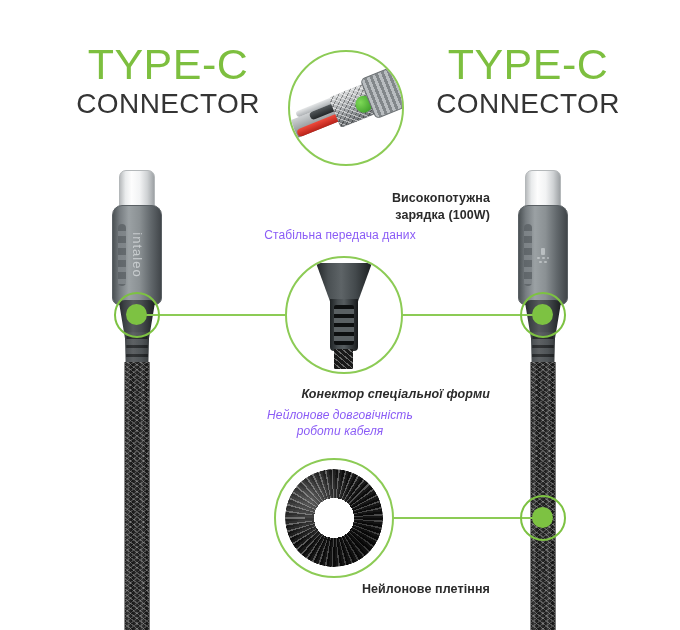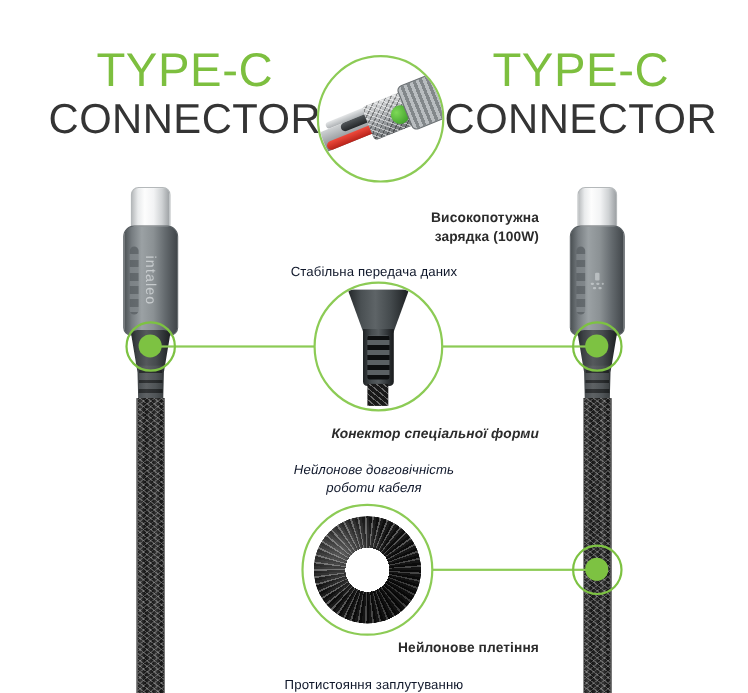--- a/index.html
+++ b/index.html
@@ -32,21 +32,21 @@
     font-family: "Liberation Sans", sans-serif;
     font-size: 43px;
     font-weight: 400;
     letter-spacing: 0.5px;
     color: #7dbf3f;
     line-height: 1.04;
     white-space: nowrap;
   }
   .title-sub {
     font-family: "Liberation Sans", sans-serif;
-    font-size: 38px;
+    font-size: 28px;
     font-weight: 400;
     letter-spacing: 0.4px;
     color: #343434;
     line-height: 1.1;
     margin-top: 2px;
     white-space: nowrap;
   }
 
   
   .caption {
@@ -59,23 +59,23 @@
     font-size: 12.5px;
     font-weight: bold;
     color: #2b2b2b;
     line-height: 1.33;
     letter-spacing: 0.1px;
     text-align: right;
   }
   .caption-sub {
     font-size: 12px;
     font-weight: normal;
-    color: #0f172a;
+    color: #8b5cf6;
     line-height: 1.35;
-    margin-top: 16px;
+    margin-top: 4px;
     letter-spacing: 0.1px;
   }
   .caption.c1 { top: 190px; }
   .caption.c2 { top: 386px; font-style: italic; }
   .caption.c3 { top: 581px; }
 
   
   .cable {
     position: absolute;
     width: 26px;
@@ -421,16 +421,15 @@
   <div class="hotspot" style="left:520px; top:495px;"></div>
   <div class="hotdot" style="left:532px; top:507px;"></div>
 
   <div class="feature-circle" id="circle-braid">
     <div class="coil"></div>
     <div class="coil-shade"></div>
   </div>
 
   <div class="caption c3">
     <div class="caption-title">Нейлонове плетіння</div>
-    <div class="caption-sub">Протистояння заплутуванню</div>
   </div>
 
 </div>
 
 </body></html>

